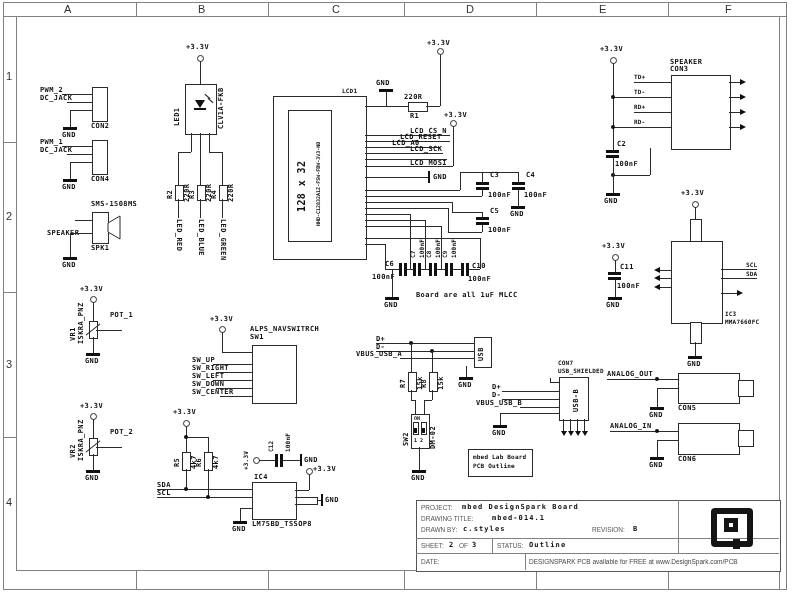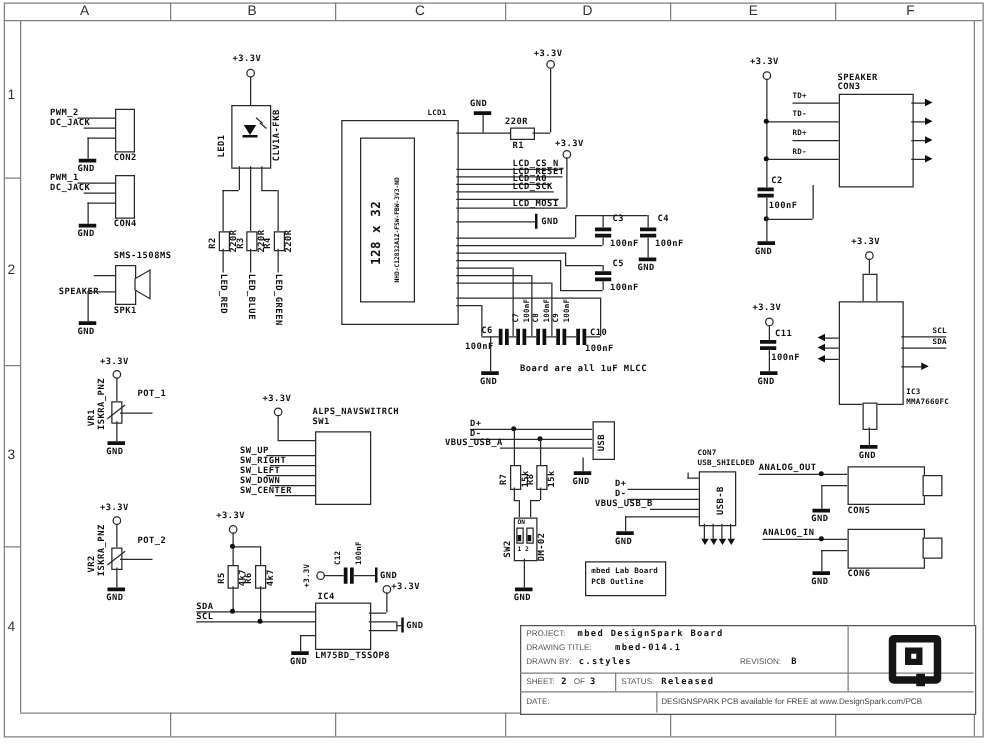--- a/index.html
+++ b/index.html
@@ -186,23 +186,23 @@
   <i class="box" style="left:408px;top:102px;width:18px;height:8px"></i>
   <i class="lbl" style="left:404px;top:94px">220R</i>
   <i class="lbl" style="left:410px;top:113px">R1</i>
   <i class="h" style="left:426px;top:106px;width:14px"></i>
   <i class="v" style="left:440px;top:54px;height:52px"></i>
   <i class="pwr" style="left:440px;top:51px"></i>
   <i class="lbl" style="left:427px;top:40px">+3.3V</i>
   <i class="h" style="left:365px;top:135px;width:85px"></i>
   <i class="lbl" style="left:410px;top:128px">LCD_CS_N</i>
   <i class="h" style="left:365px;top:141px;width:85px"></i>
-  <i class="lbl" style="left:410px;top:134px">LCD_RESET</i>
+  <i class="lbl" style="left:400px;top:134px">LCD_RESET</i>
   <i class="h" style="left:365px;top:147px;width:75px"></i>
-  <i class="lbl" style="left:410px;top:140px">LCD_A0</i>
+  <i class="lbl" style="left:392px;top:140px">LCD_A0</i>
   <i class="h" style="left:365px;top:153px;width:78px"></i>
   <i class="lbl" style="left:410px;top:146px">LCD_SCK</i>
   <i class="h" style="left:365px;top:159px;width:82px"></i>
   <i class="lbl" style="left:410px;top:160px">LCD_MOSI</i>
   <i class="lbl" style="left:444px;top:112px">+3.3V</i>
   <i class="pwr" style="left:453px;top:123px"></i>
   <i class="v" style="left:453px;top:126px;height:40px"></i>
   <i class="h" style="left:365px;top:166px;width:88px"></i>
   <i class="h" style="left:365px;top:177px;width:63px"></i>
   <i class="gvbar" style="left:428px;top:171px"></i>
@@ -499,20 +499,20 @@
   <i class="lbl tv" style="left:492px;top:515px">mbed-014.1</i>
   <i class="tl" style="left:421px;top:526px">DRAWN BY:</i>
   <i class="lbl tv" style="left:463px;top:526px">c.styles</i>
   <i class="tl" style="left:592px;top:526px">REVISION:</i>
   <i class="lbl tv" style="left:633px;top:526px">B</i>
   <i class="tl" style="left:421px;top:542px">SHEET:</i>
   <i class="lbl tv" style="left:449px;top:542px">2</i>
   <i class="tl" style="left:459px;top:542px">OF</i>
   <i class="lbl tv" style="left:472px;top:542px">3</i>
   <i class="tl" style="left:497px;top:542px">STATUS:</i>
-  <i class="lbl tv" style="left:529px;top:542px">Released</i>
+  <i class="lbl tv" style="left:529px;top:542px">Outline</i>
   <i class="tl" style="left:421px;top:558px">DATE:</i>
   <i class="tl" style="left:529px;top:558px;color:#444">DESIGNSPARK PCB available for FREE at www.DesignSpark.com/PCB</i>
   <i class="abs" style="left:711px;top:508px;width:30px;height:27px;border:6px solid #151515;border-radius:4px"></i>
   <i class="abs" style="left:724px;top:518px;width:4px;height:4px;border:5px solid #151515"></i>
   <i class="abs" style="left:733px;top:539px;width:7px;height:10px;background:#151515"></i>
 
 </div>
 
 </body></html>

